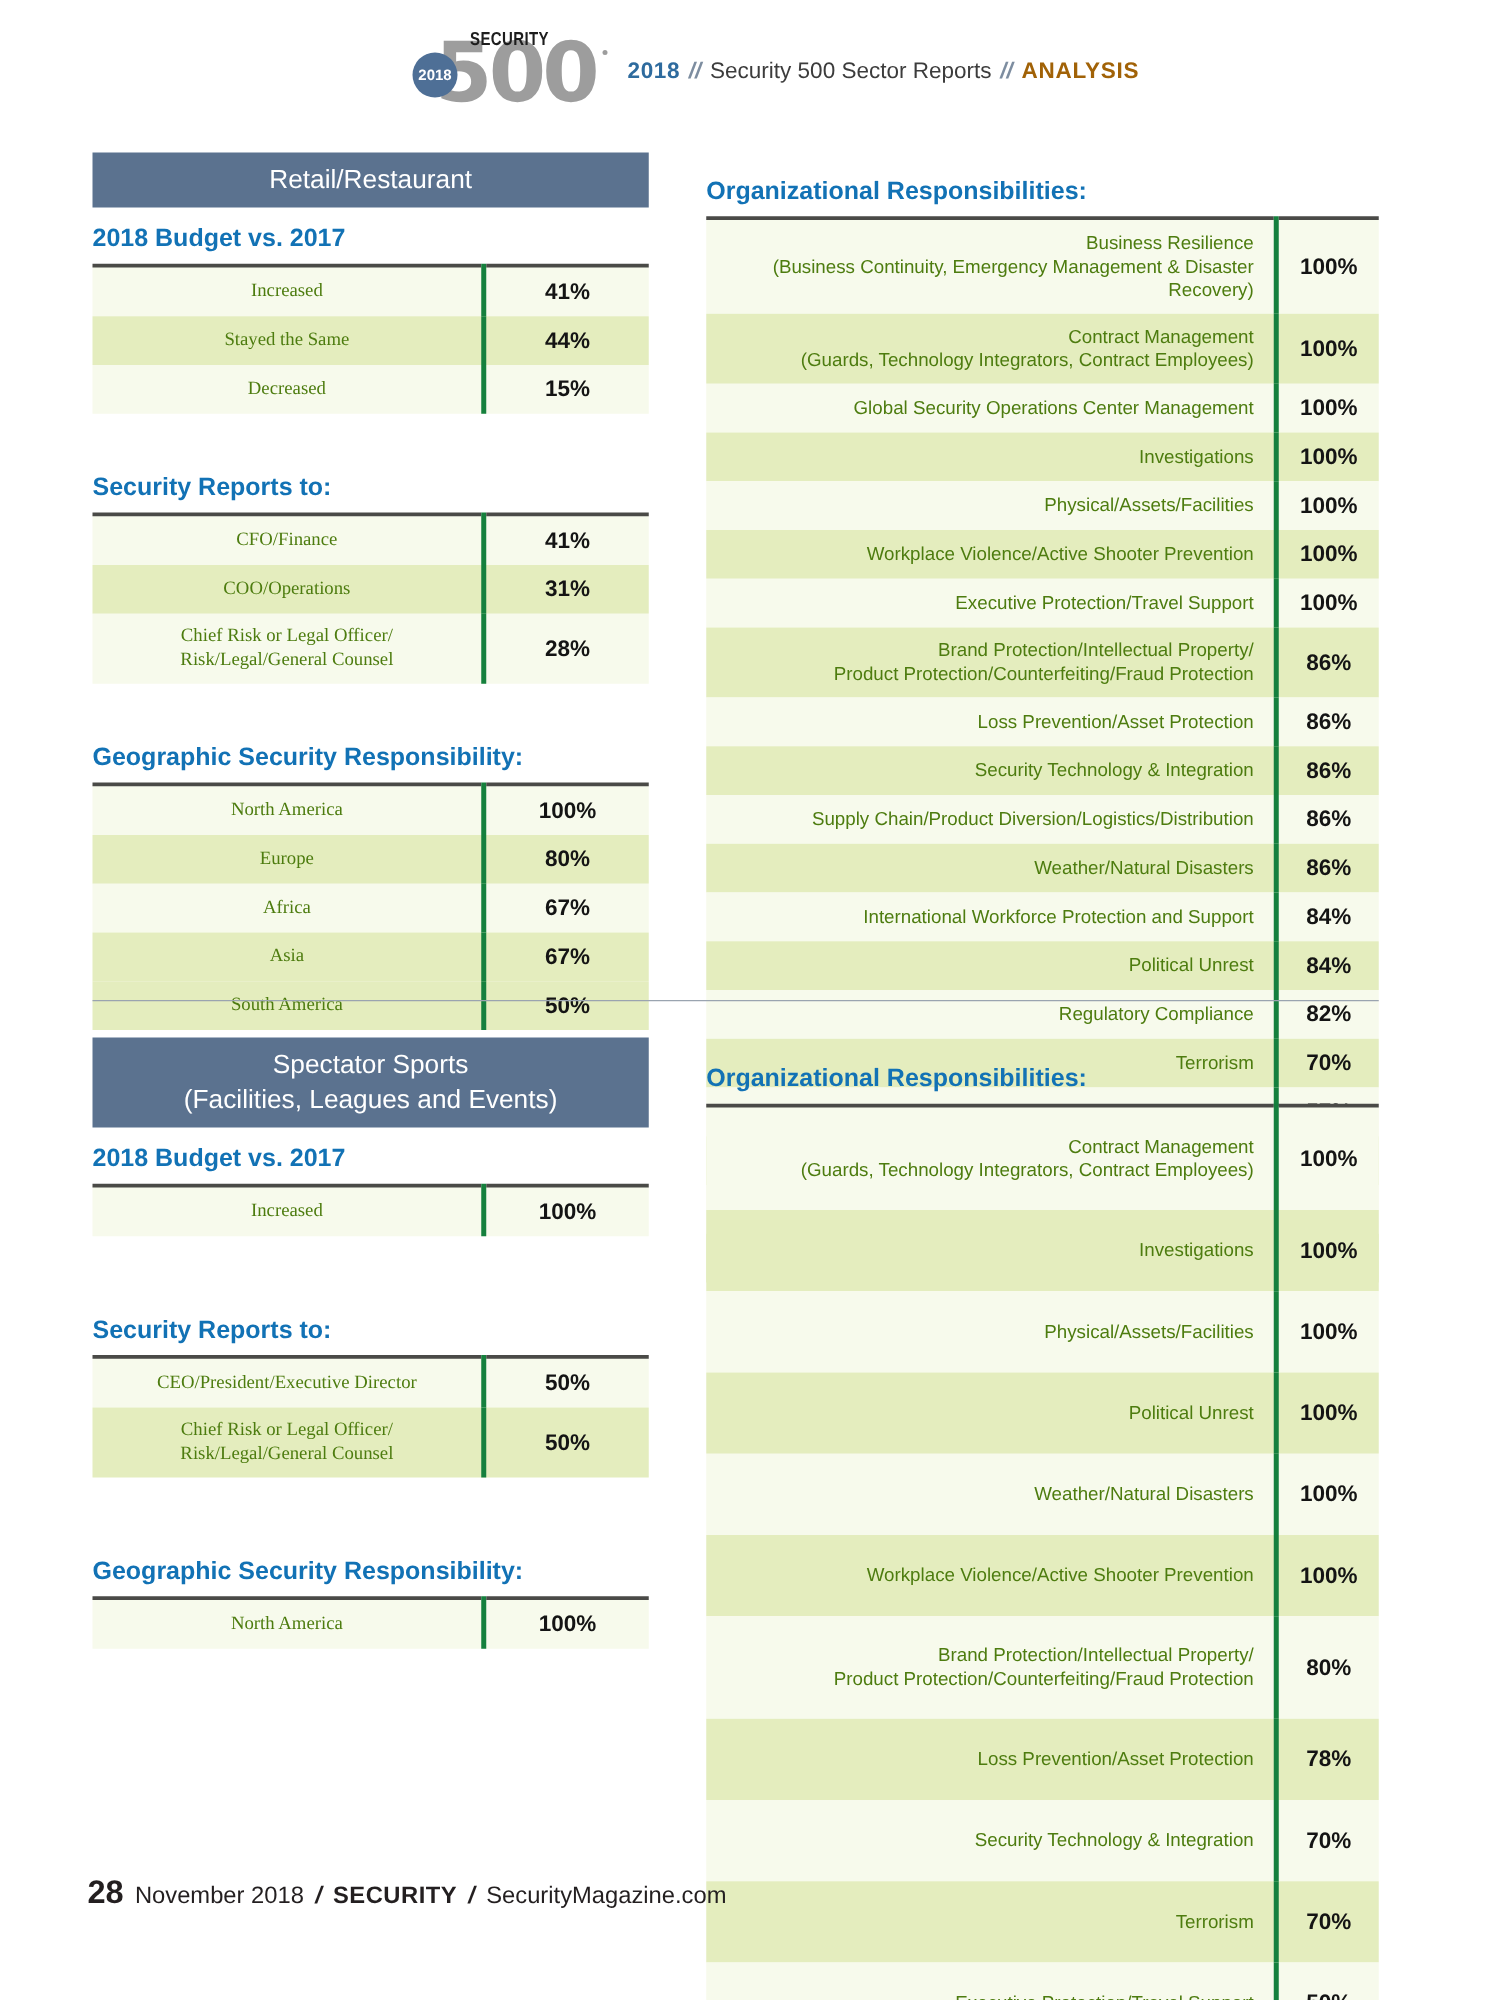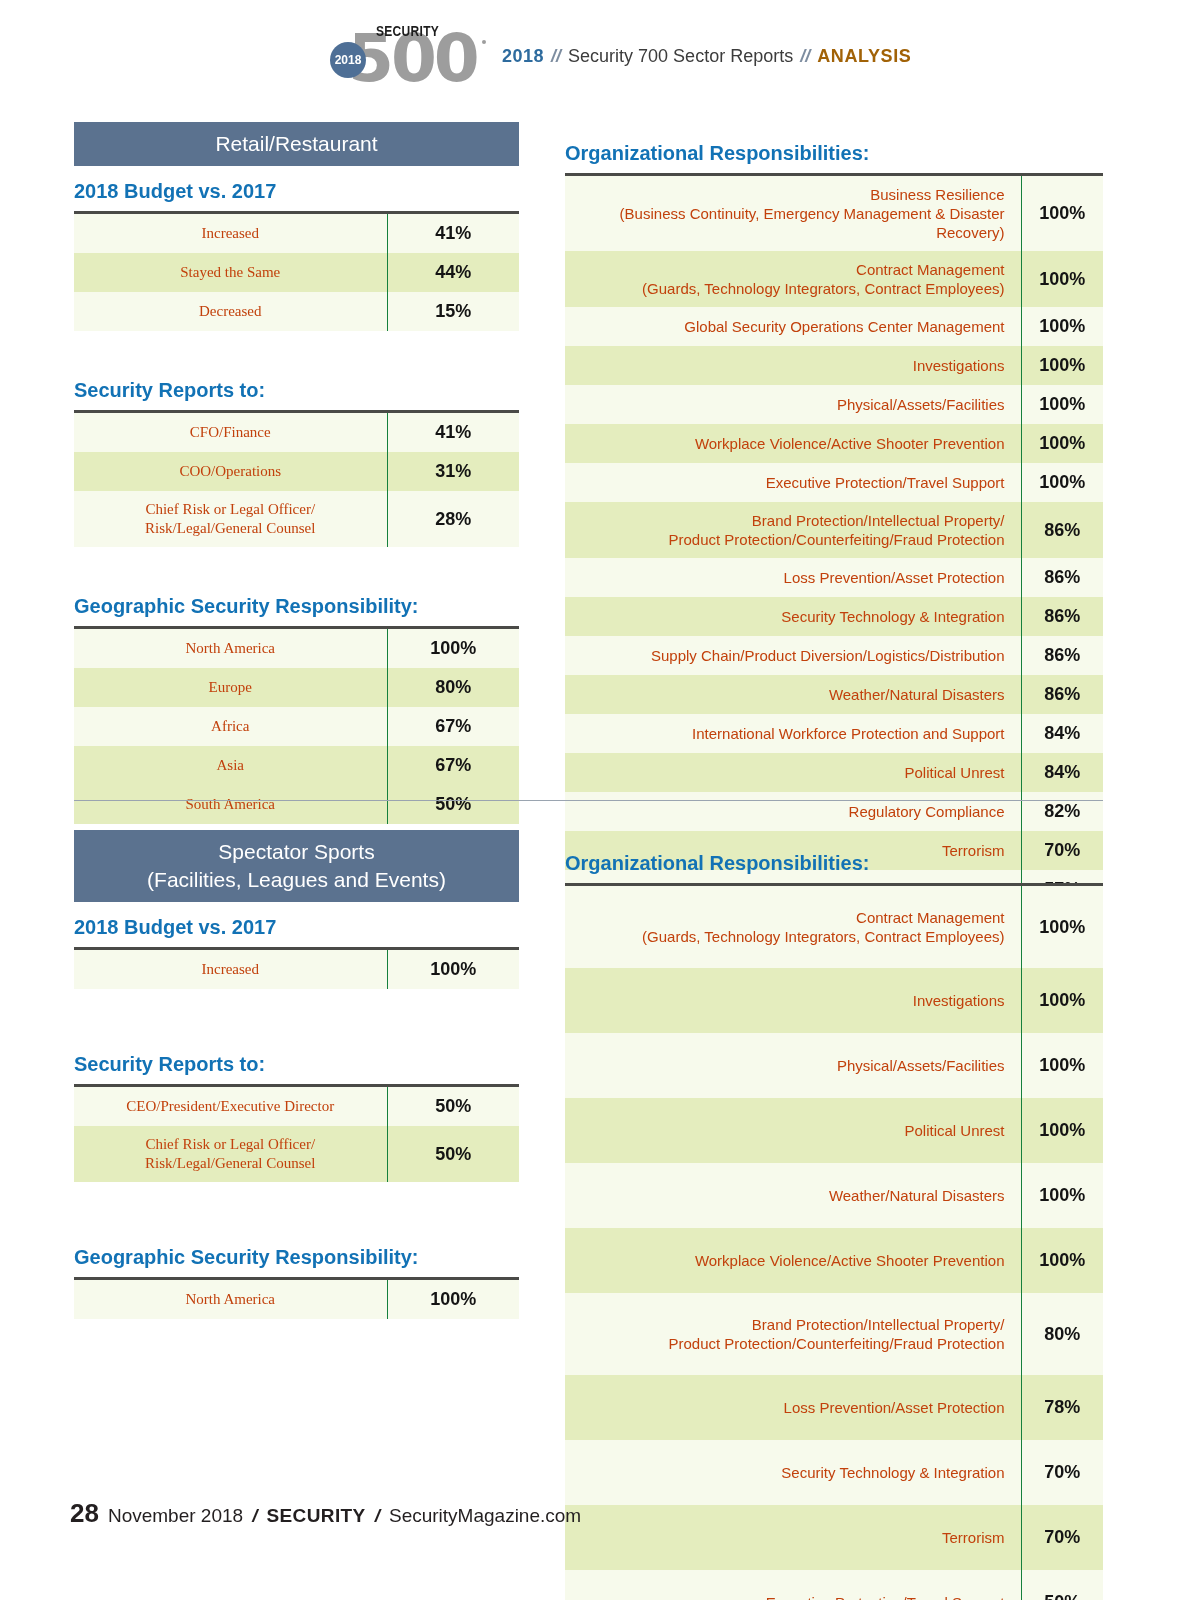--- a/index.html
+++ b/index.html
@@ -62,22 +62,22 @@
     color: #1272b5; font-weight: bold; text-align: left;
     font-size: 20px; padding: 14px 0 8px 0;
   }
 
   
   table.dt { width: 100%; border-collapse: collapse; table-layout: fixed; }
   table.dt tr.row td { border-bottom: none; }
   table.dt { border-top: 3px solid #4a4a47; }
   .dt td { padding: 0; vertical-align: middle; }
   .dt .lbl {
-    font-size: 15px; color: #c2410c; padding: 9px 12px; line-height: 19px;
-    border-right: 1px solid #15803d;
+    font-size: 15px; color: #4d7c0f; padding: 9px 12px; line-height: 19px;
+    border-right: 4px solid #15803d;
   }
   .dt .val {
     font-size: 18px; font-weight: bold; color: #141414;
     text-align: center; padding: 9px 6px;
   }
   .r-odd  { background: #f7faec; }
   .r-even { background: #e4edbe; }
 
   
   .left-tbl .lbl { text-align: center; font-family: Liberation Serif, serif; }
@@ -119,21 +119,21 @@
   <div class="masthead">
     <div class="logo-block">
       <div class="logo-500">500</div>
       <div class="logo-dot"></div>
       <div class="logo-security">SECURITY</div>
       <div class="logo-year">2018</div>
     </div>
     <div class="masthead-text">
       <span class="mt-blue">2018</span>
       <span class="mt-slash">//</span>
-      <span class="mt-plain">Security 700 Sector Reports</span>
+      <span class="mt-plain">Security 500 Sector Reports</span>
       <span class="mt-slash">//</span>
       <span class="mt-analysis">ANALYSIS</span>
     </div>
   </div>
 
   <div class="col-left" style="top:122px;">
     <div class="sector-bar">Retail/Restaurant</div>
 
     <div class="blue-head">2018 Budget vs. 2017</div>
     <table class="dt left-tbl">

